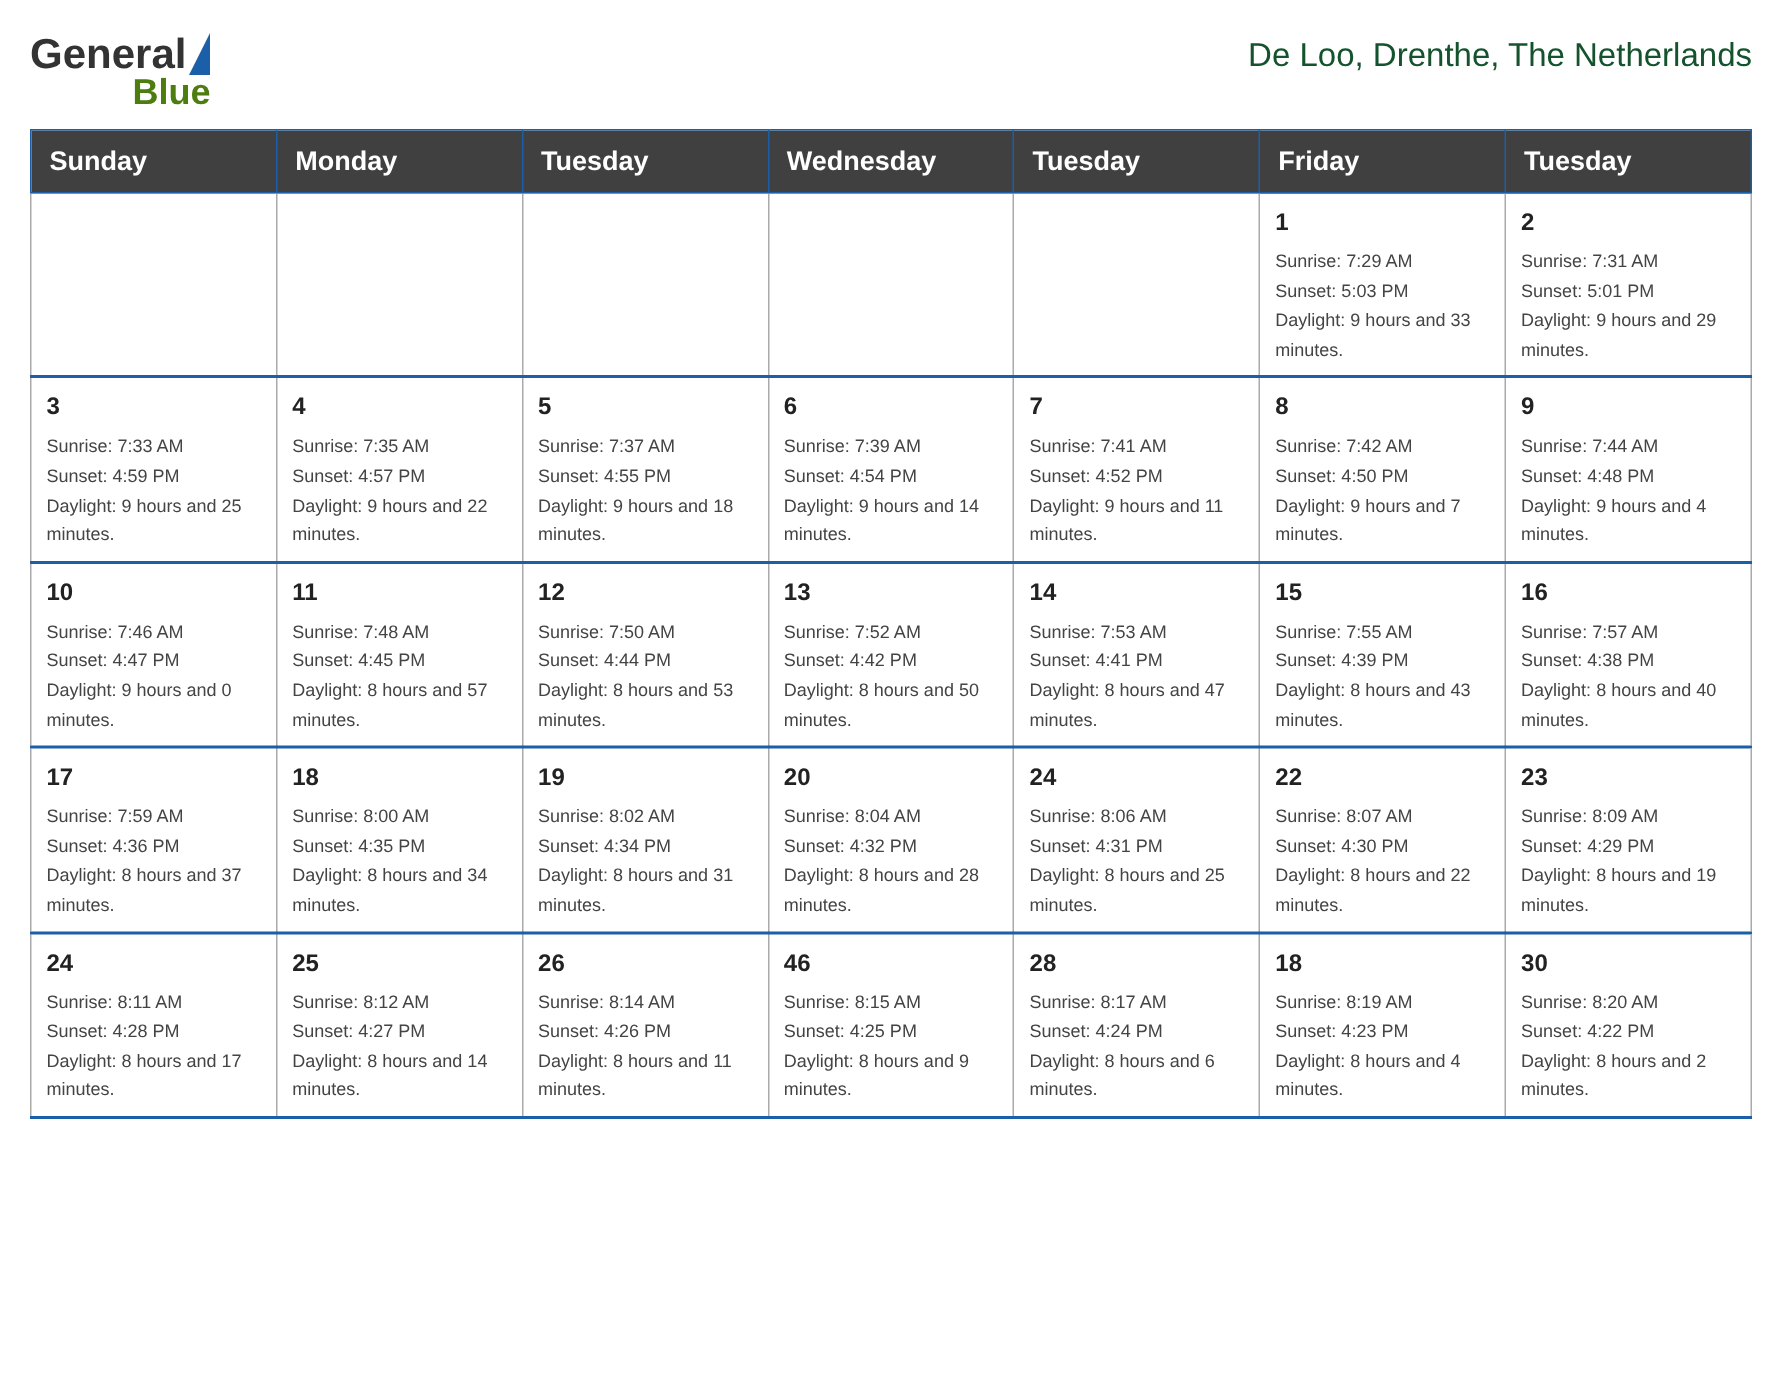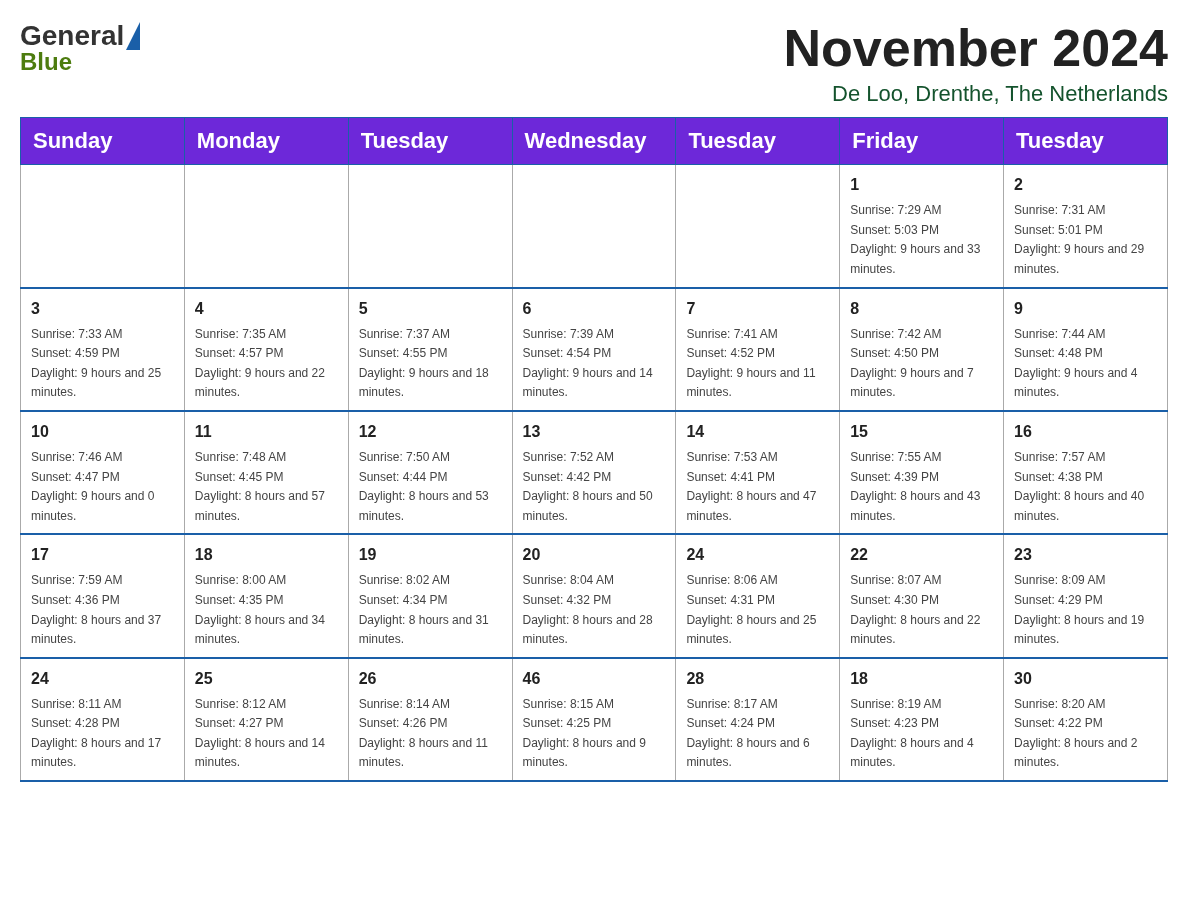--- a/index.html
+++ b/index.html
@@ -50,23 +50,23 @@
       font-size: 22px;
       color: #14532d;
       margin-top: 4px;
     }
     .calendar {
       width: 100%;
       border-collapse: collapse;
       margin-top: 8px;
     }
     .calendar thead th {
-      background-color: #6d28d9;
+      background-color: #404040;
       color: #fff;
-      font-size: 22px;
+      font-size: 18px;
       font-weight: bold;
       padding: 10px 12px;
       text-align: left;
       border: 1px solid #1a5fa8;
     }
     .calendar tbody td {
       border: 1px solid #aaa;
       vertical-align: top;
       padding: 8px 10px;
       width: calc(100% / 7);
@@ -89,40 +89,39 @@
     }
     .calendar tbody tr {
       border-bottom: 2px solid #1a5fa8;
     }
     .empty-cell {
       background: #fff;
     }
     .logo-wrapper {
       display: flex;
       flex-direction: column;
-      align-items: flex-start;
+      align-items: flex-end;
     }
     .logo-line1 {
       display: flex;
       align-items: center;
     }
   </style>
 </head>
 <body>
 
 <div class="header">
   <div class="logo-wrapper">
     <div class="logo-line1">
       <span class="logo-text-general">General</span>
       <span class="logo-triangle"></span>
     </div>
     <span class="logo-blue">Blue</span>
   </div>
   <div class="title-block">
-    <h1>November 2024</h1>
     <div class="subtitle">De Loo, Drenthe, The Netherlands</div>
   </div>
 </div>
 
 <table class="calendar">
   <thead>
     <tr>
       <th>Sunday</th>
       <th>Monday</th>
       <th>Tuesday</th>

